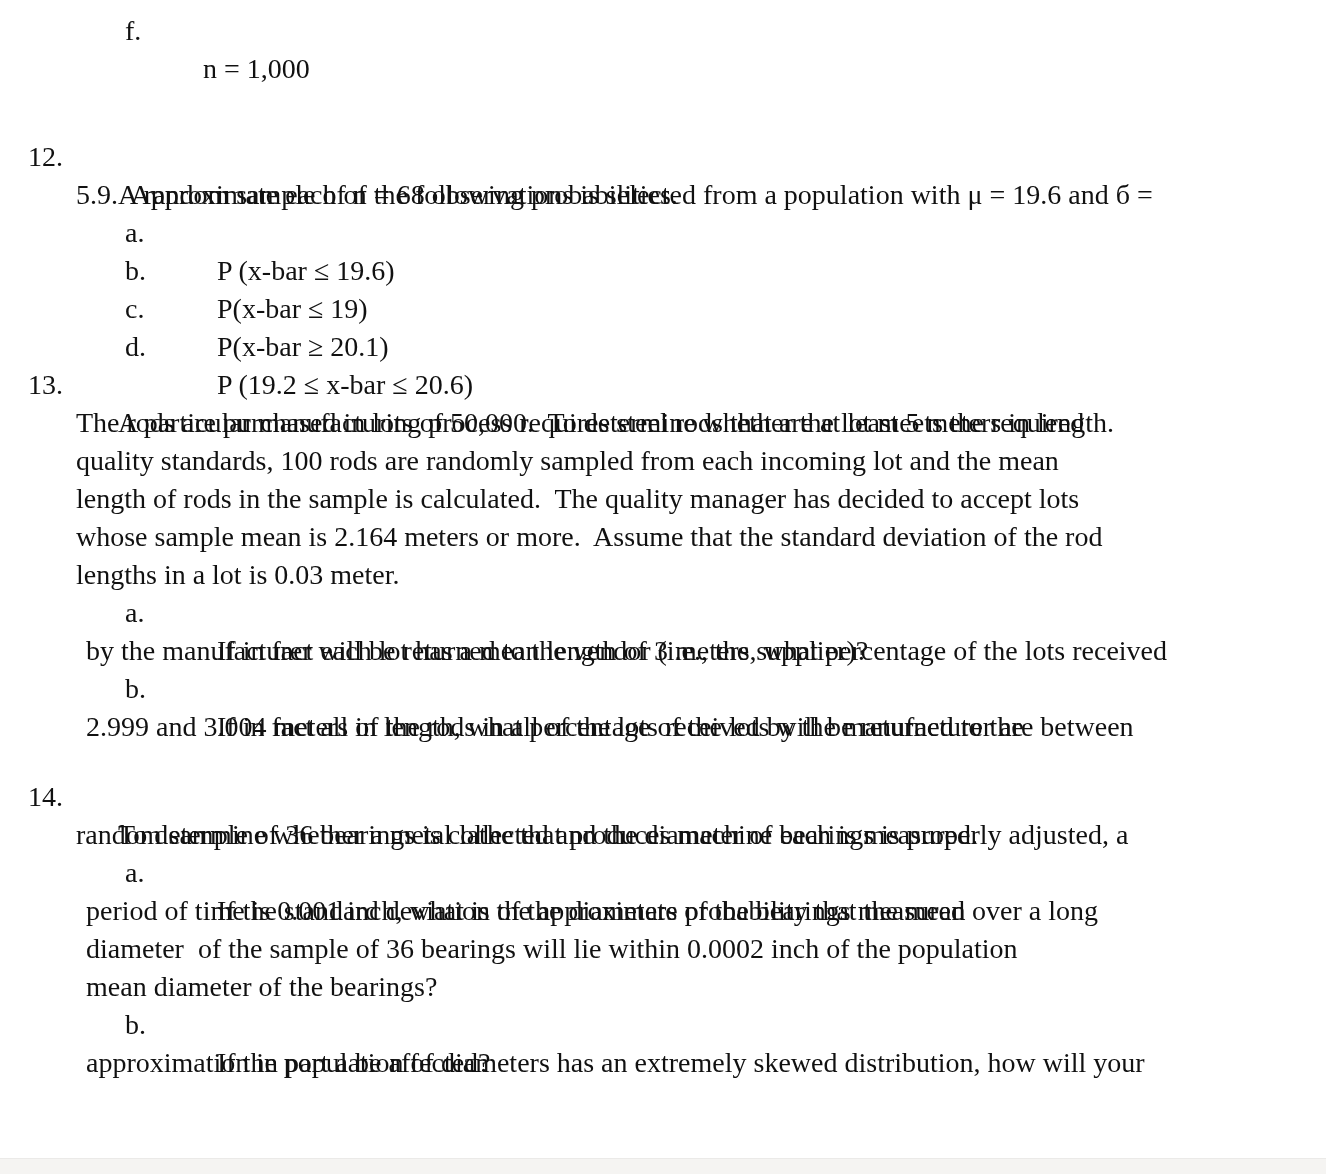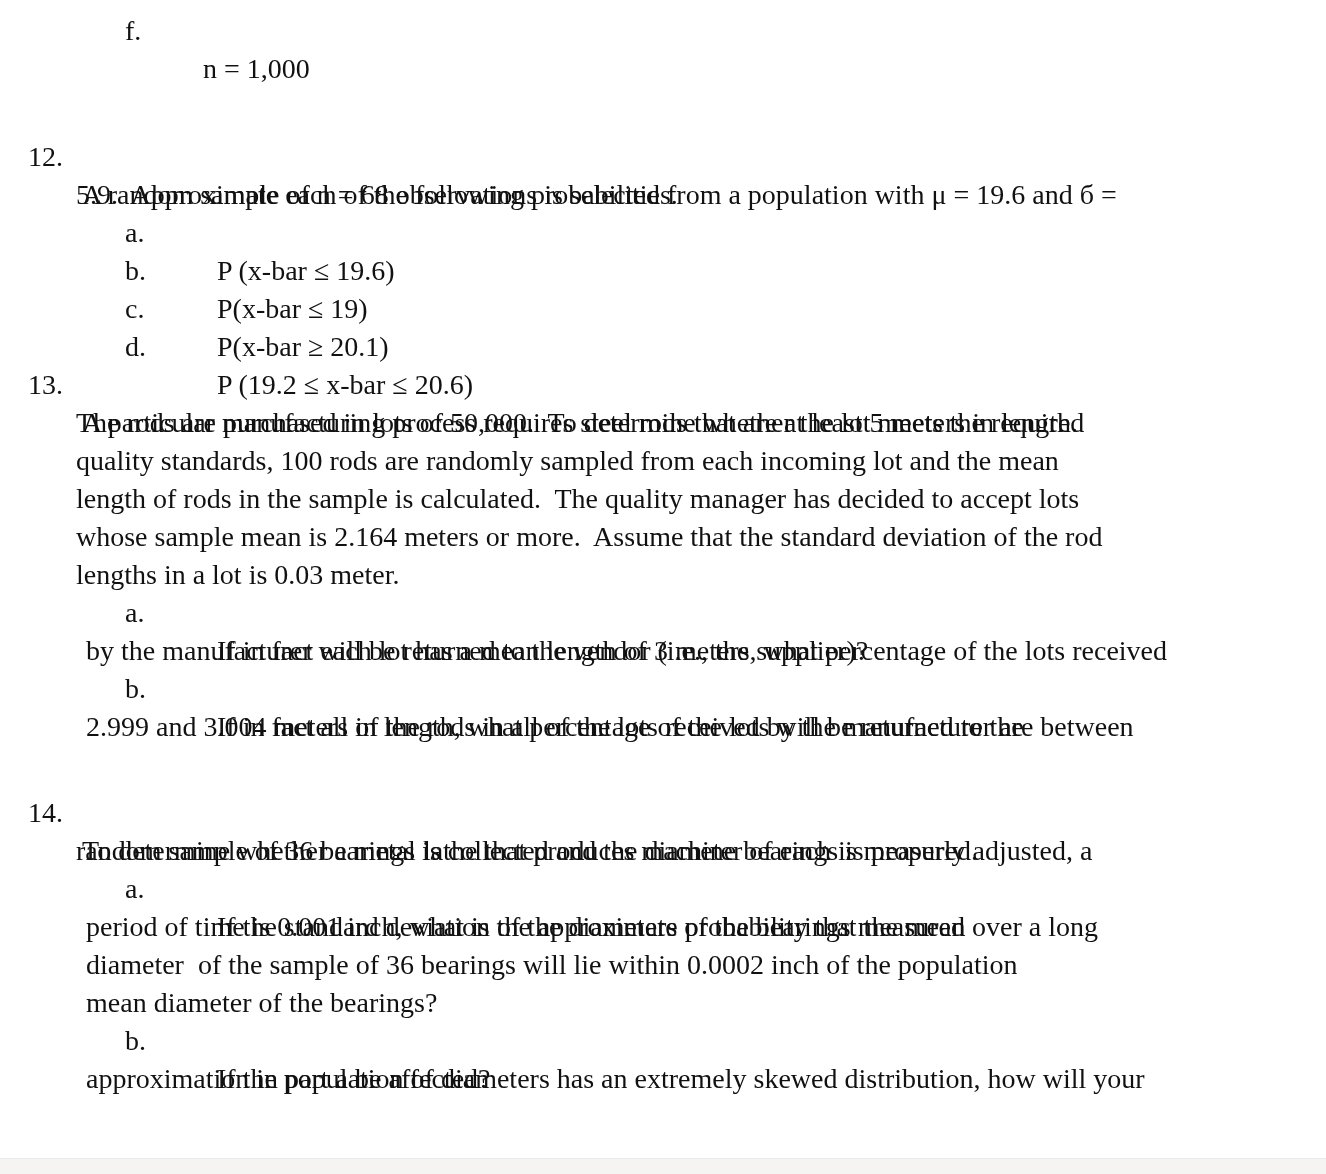--- a/index.html
+++ b/index.html
@@ -19,37 +19,37 @@
   }
   .doc {
     padding-top: 12px;
   }
   .line {
     position: relative;
     white-space: pre;
     height: 38px;
   }
   
-  .line.body-first   { padding-left: 40px; }
+  .line.body-first   { padding-left: 76px; }
   .line.body-cont    { padding-left: 76px; }
   .line.sub-first    { padding-left: 175px; }
   .line.sub-cont     { padding-left: 86px; }
   .num-lbl {
     position: absolute;
     left: 28px;
     top: 0;
   }
   .sub-lbl {
     position: absolute;
     left: 125px;
     top: 0;
   }
   .problem-12 { margin-top: 88px; }
   .problem-13 { }
-  .problem-14 { margin-top: 48px; }
+  .problem-14 { margin-top: 32px; }
   .footer-strip {
     position: absolute;
     left: 0;
     bottom: 0;
     width: 100%;
     height: 15px;
     background: #f5f4f2;
     border-top: 1px solid #ebeae8;
   }
 </style>

